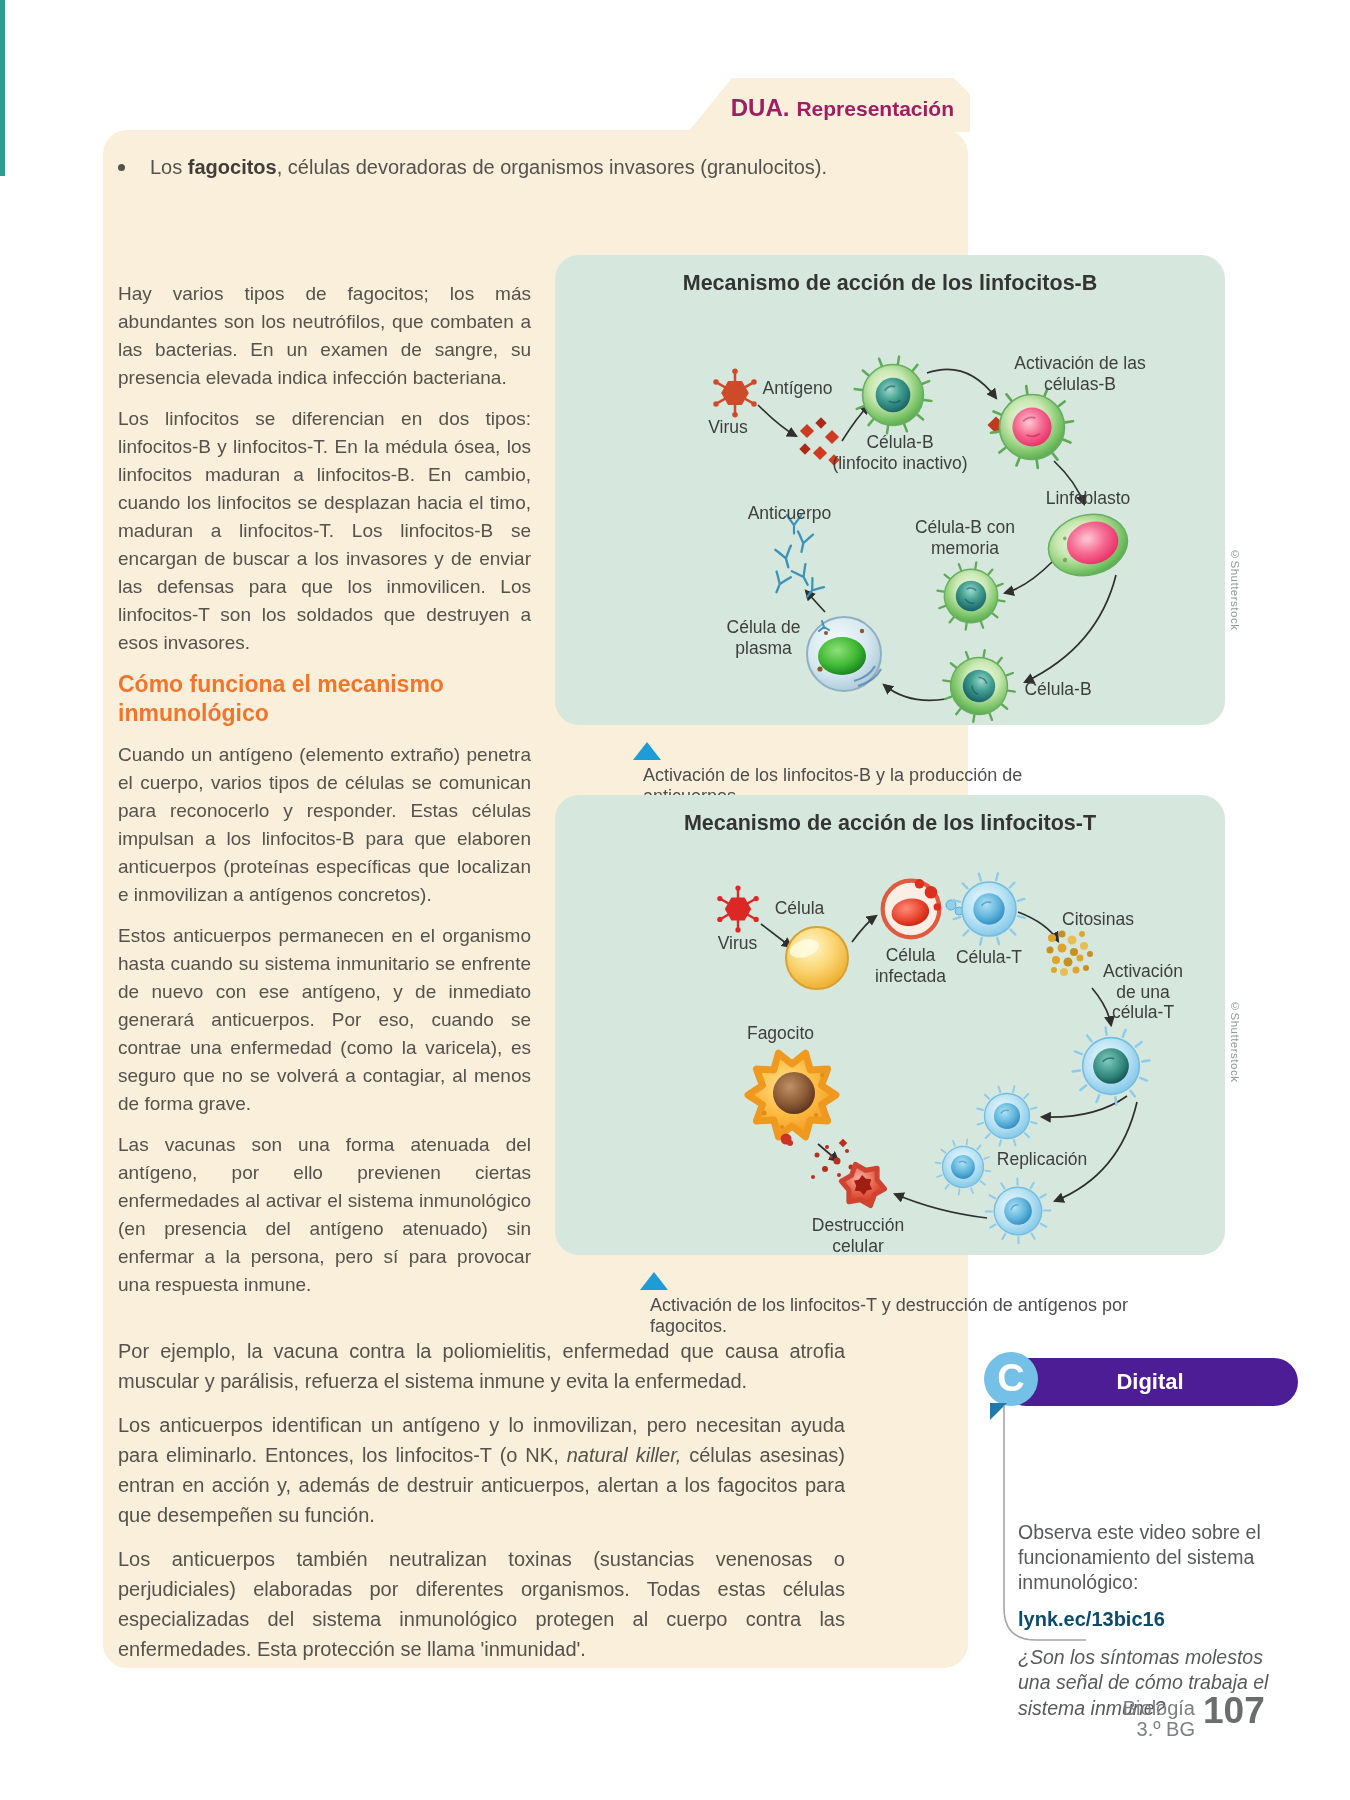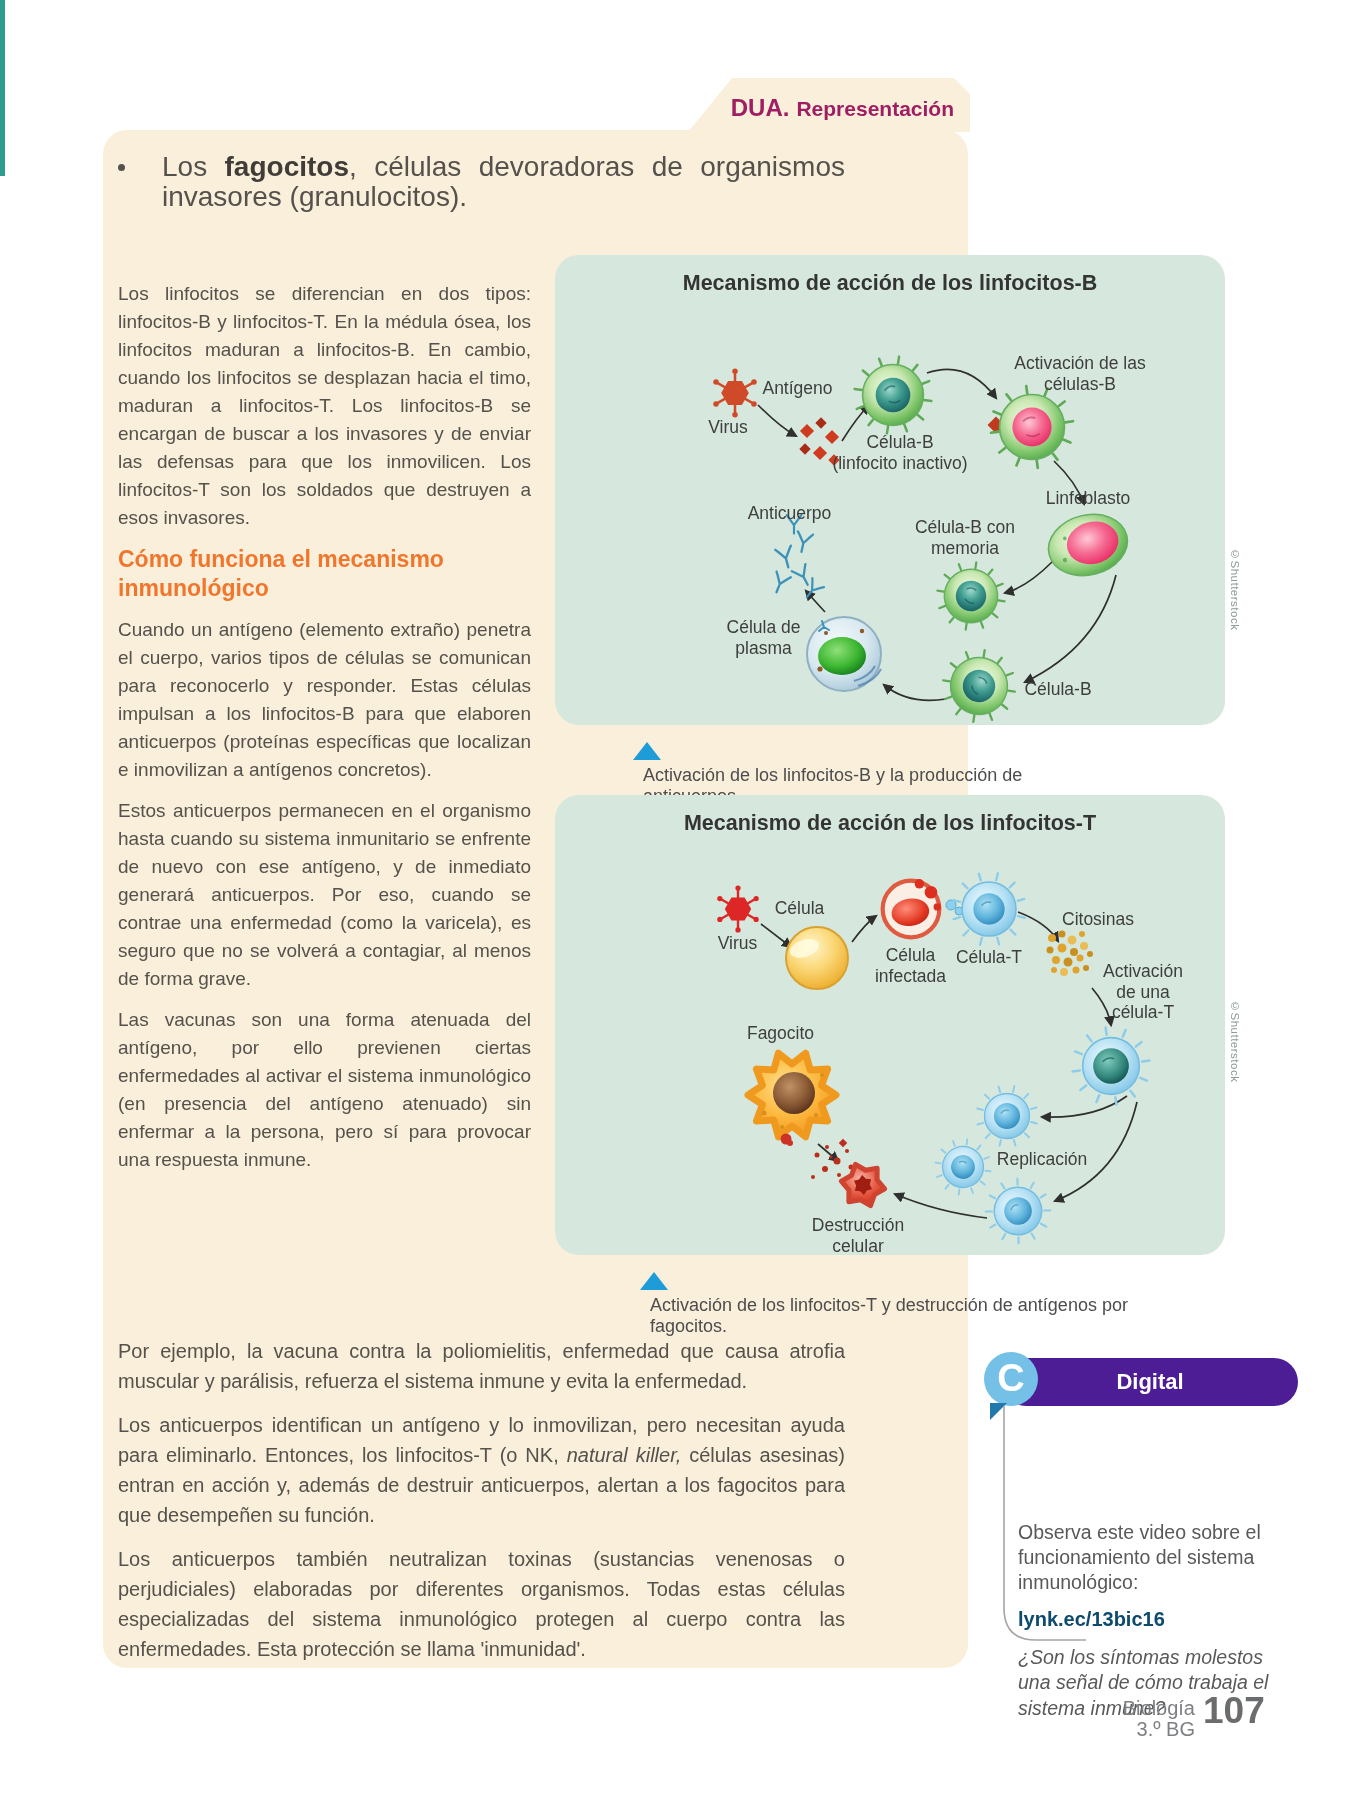--- a/index.html
+++ b/index.html
@@ -15,21 +15,21 @@
            clip-path:polygon(0 100%, 44px 0, calc(100% - 16px) 0, 100% 16px, 100% 100%);
            text-align:right;padding-right:16px;box-sizing:border-box;padding-top:16px;}
   .dua-tag{font-weight:bold;font-size:24px;color:#a01d63;}
   .dua-label{font-weight:bold;font-size:21px;color:#a01d63;margin-left:7px;}
 
   
   .panel{left:103px;top:130px;width:865px;height:1538px;background:#f9efda;border-radius:24px;}
 
   
   .bullets{left:118px;top:152px;width:727px;}
-  .bullet{display:flex;gap:37px;font-size:28px;line-height:30px;text-align:justify;color:#55514c;}
+  .bullet{display:flex;gap:25px;font-size:20px;line-height:30px;text-align:justify;color:#55514c;}
   .bullet + .bullet{margin-top:17px;}
   .dot{flex:0 0 auto;width:7px;height:7px;border-radius:50%;background:#55514c;margin-top:12px;}
   .b{font-weight:bold;color:#403c38;}
   .it{font-style:italic;}
 
   
   .leftcol{left:118px;top:280px;width:413px;font-size:19px;line-height:28px;text-align:justify;}
   .leftcol p{margin:0 0 13px 0;}
   .heading{font-size:23px;line-height:29px;font-weight:bold;color:#f1762c;margin:6px 0 10px 0;text-align:left;}
 
@@ -251,20 +251,21 @@
   <div class="abs panel"></div>
 
   <div class="abs bullets">
     <div class="bullet">
       <span class="dot"></span>
       <span><span>Los </span><span class="b">fagocitos</span><span>, células devoradoras de organismos invasores (granulocitos).</span></span>
     </div>
   </div>
 
   <div class="abs leftcol">
+    <p>Hay varios tipos de fagocitos; los más abundantes son los neutrófilos, que combaten a las bacterias. En un examen de sangre, su presencia elevada indica infección bacteriana.</p>
     <p>Los linfocitos se diferencian en dos tipos: linfocitos-B y linfocitos-T. En la médula ósea, los linfocitos maduran a linfocitos-B. En cambio, cuando los linfocitos se desplazan hacia el timo, maduran a linfocitos-T. Los linfocitos-B se encargan de buscar a los invasores y de enviar las defensas para que los inmovilicen. Los linfocitos-T son los soldados que destruyen a esos invasores.</p>
     <p class="heading">Cómo funciona el mecanismo inmunológico</p>
     <p>Cuando un antígeno (elemento extraño) penetra el cuerpo, varios tipos de células se comunican para reconocerlo y responder. Estas células impulsan a los linfocitos-B para que elaboren anticuerpos (proteínas específicas que localizan e inmovilizan a antígenos concretos).</p>
     <p>Estos anticuerpos permanecen en el organismo hasta cuando su sistema inmunitario se enfrente de nuevo con ese antígeno, y de inmediato generará anticuerpos. Por eso, cuando se contrae una enfermedad (como la varicela), es seguro que no se volverá a contagiar, al menos de forma grave.</p>
     <p>Las vacunas son una forma atenuada del antígeno, por ello previenen ciertas enfermedades al activar el sistema inmunológico (en presencia del antígeno atenuado) sin enfermar a la persona, pero sí para provocar una respuesta inmune.</p>
   </div>
 
   <div class="abs widecol">
     <p>Por ejemplo, la vacuna contra la poliomielitis, enfermedad que causa atrofia muscular y parálisis, refuerza el sistema inmune y evita la enfermedad.</p>
     <p><span>Los anticuerpos identifican un antígeno y lo inmovilizan, pero necesitan ayuda para eliminarlo. Entonces, los linfocitos-T (o NK, </span><span class="it">natural killer,</span><span> células asesinas) entran en acción y, además de destruir anticuerpos, alertan a los fagocitos para que desempeñen su función.</span></p>

